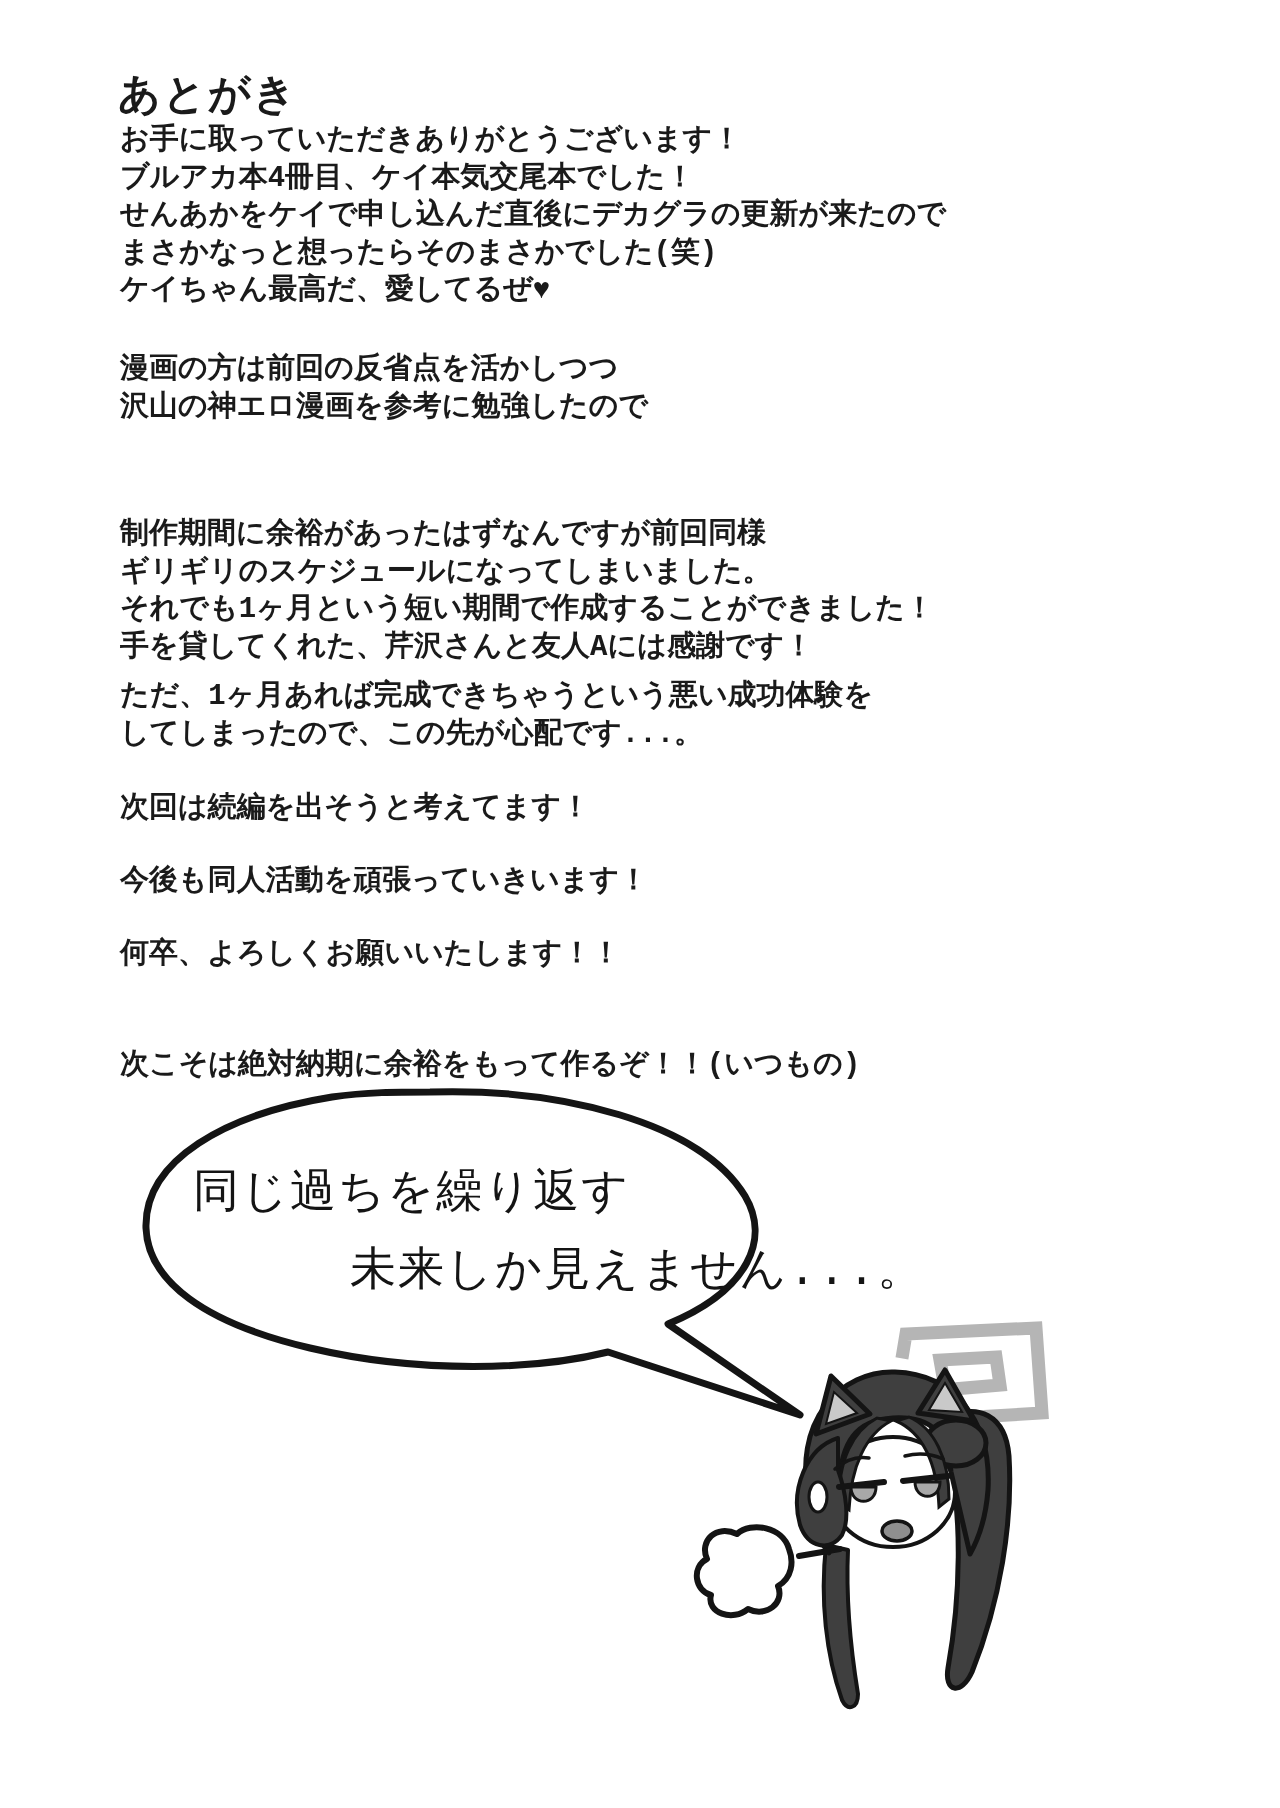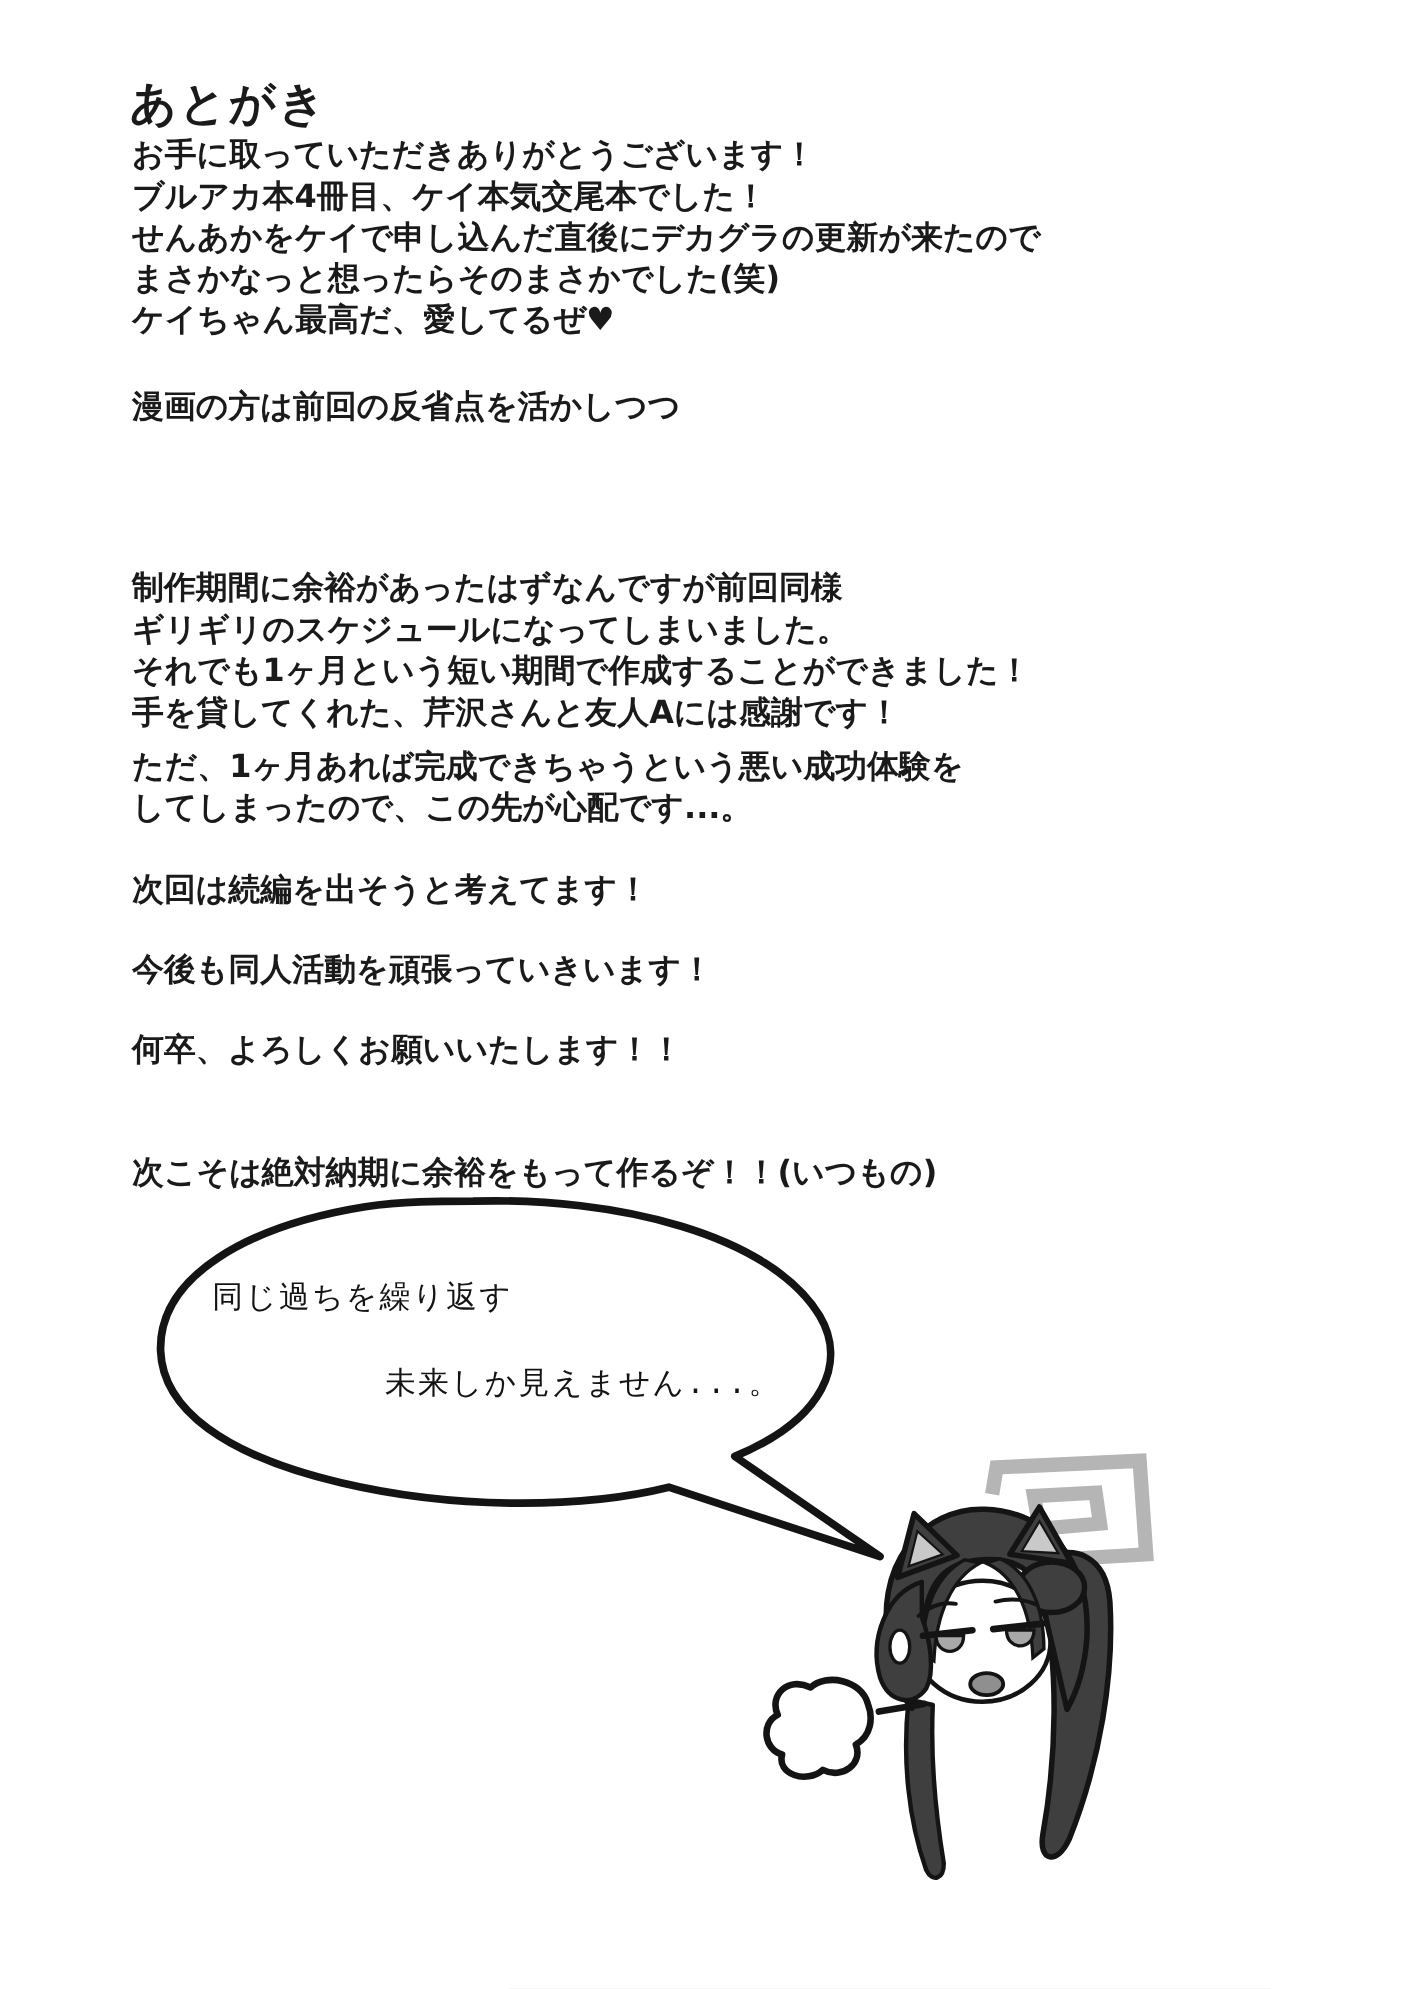--- a/index.html
+++ b/index.html
@@ -6,51 +6,52 @@
   .page {
     position:relative; width:1280px; height:1808px; margin:0 auto;
     background:#ffffff; overflow:hidden;
     font-family:"DejaVu Sans", sans-serif; color:#1a1a1a;
   }
   .title {
     position:absolute; left:118px; top:66px; margin:0;
     font-size:42px; font-weight:700; letter-spacing:2px;
   }
   .para { position:absolute; left:120px; }
-  .line { font-size:29px; line-height:37.5px; font-weight:600; white-space:pre; }
+  .line { font-size:29px; line-height:37.5px; font-weight:600; white-space:pre;font-family:Liberation Mono, monospace; }
   .p0 { top:122px; }
   .p1 { top:351px; }
   .p2 { top:516px; }
   .p3 { top:678px; }
   .p4 { top:790px; }
   .p5 { top:863px; }
   .p6 { top:936px; }
   .p7 { top:1047px; }
   .art { position:absolute; left:0; top:0; width:1280px; height:1808px; display:block; }
-  .bubble-text { position:absolute; font-size:28px; font-weight:500; letter-spacing:2px; white-space:pre; color:#141414; }
+  .bubble-text { position:absolute; font-size:46px; font-weight:500; letter-spacing:2px; white-space:pre; color:#141414; }
   .bt1 { left:193px; top:1160px; }
   .bt2 { left:350px; top:1238px;font-family:Liberation Mono, monospace; }
 </style>
 </head>
 <body>
 
 <div class="page">
 
   <h1 class="title">あとがき</h1>
 
   <div class="para p0">
     <div class="line">お手に取っていただきありがとうございます！</div>
     <div class="line">ブルアカ本4冊目、ケイ本気交尾本でした！</div>
     <div class="line">せんあかをケイで申し込んだ直後にデカグラの更新が来たので</div>
     <div class="line">まさかなっと想ったらそのまさかでした(笑)</div>
     <div class="line">ケイちゃん最高だ、愛してるぜ♥</div>
   </div>
 
   <div class="para p1">
     <div class="line">漫画の方は前回の反省点を活かしつつ</div>
+    <div class="line">沢山の神エロ漫画を参考に勉強したので</div>
   </div>
 
   <div class="para p2">
     <div class="line">制作期間に余裕があったはずなんですが前回同様</div>
     <div class="line">ギリギリのスケジュールになってしまいました。</div>
     <div class="line">それでも1ヶ月という短い期間で作成することができました！</div>
     <div class="line">手を貸してくれた、芹沢さんと友人Aには感謝です！</div>
   </div>
 
   <div class="para p3">

